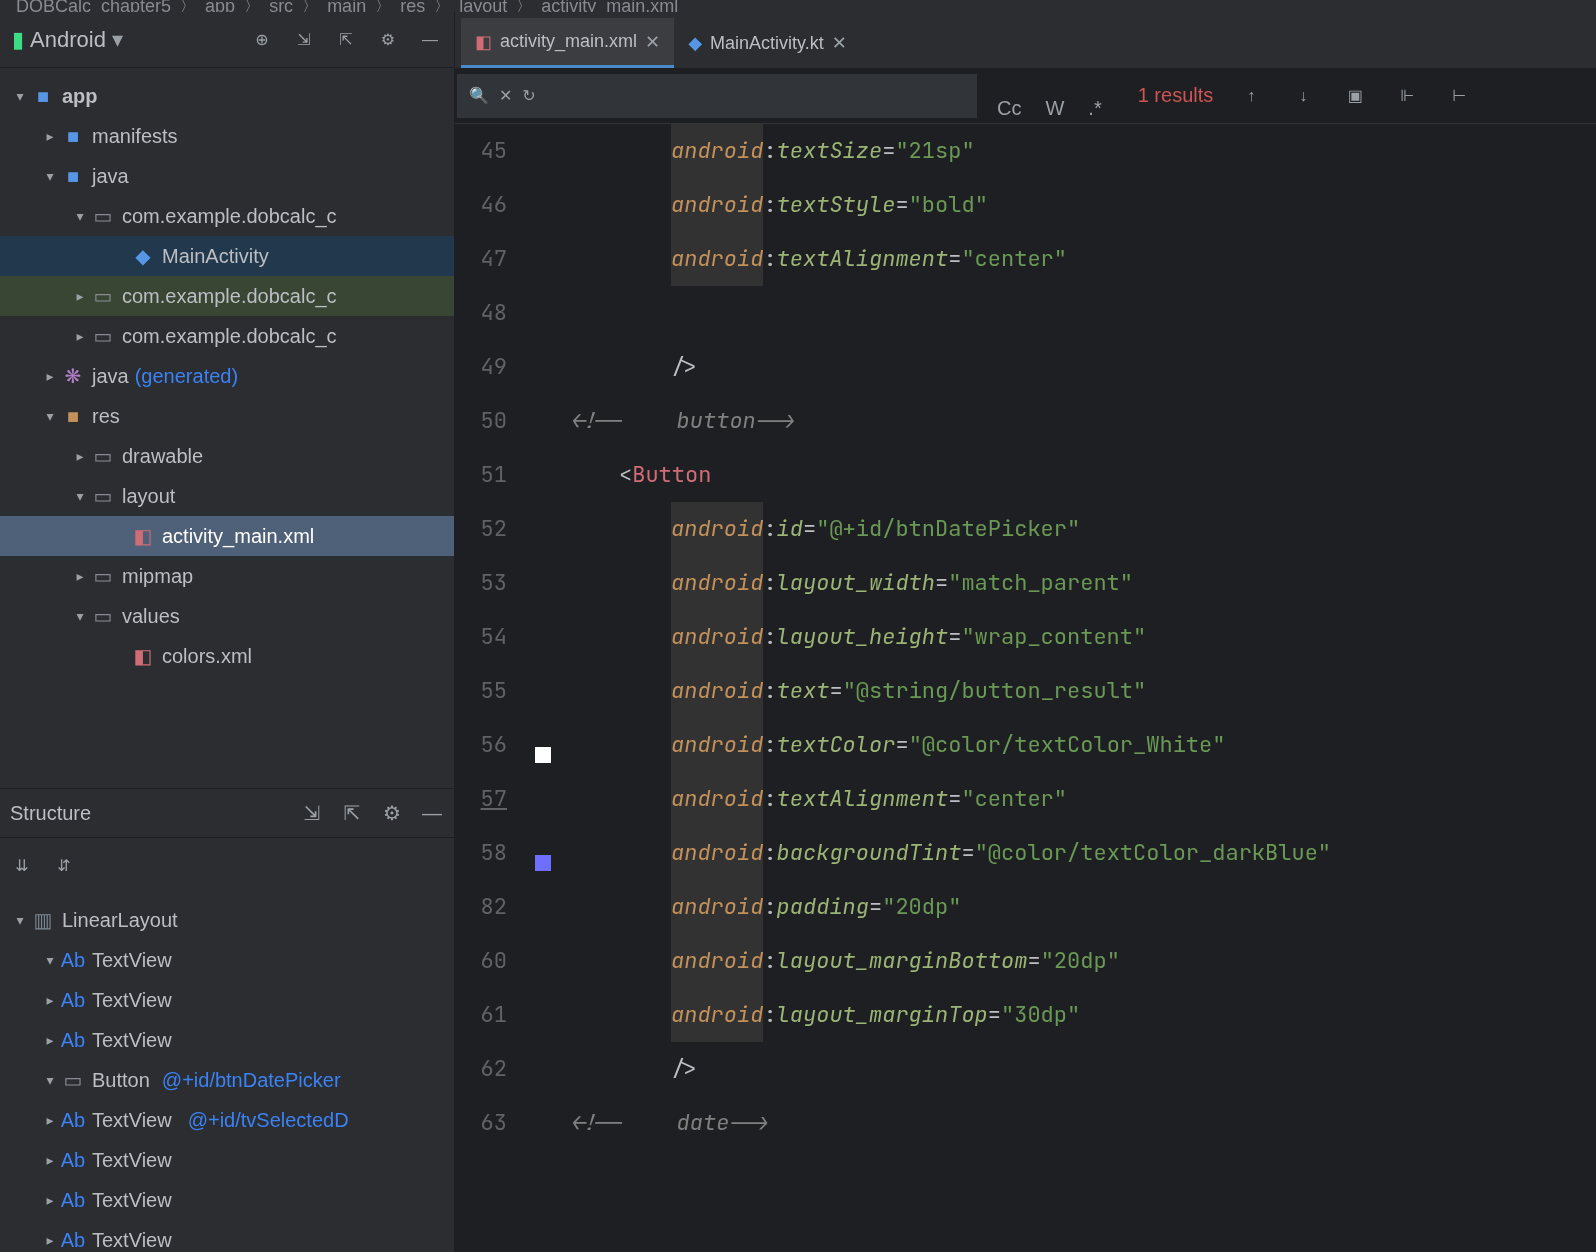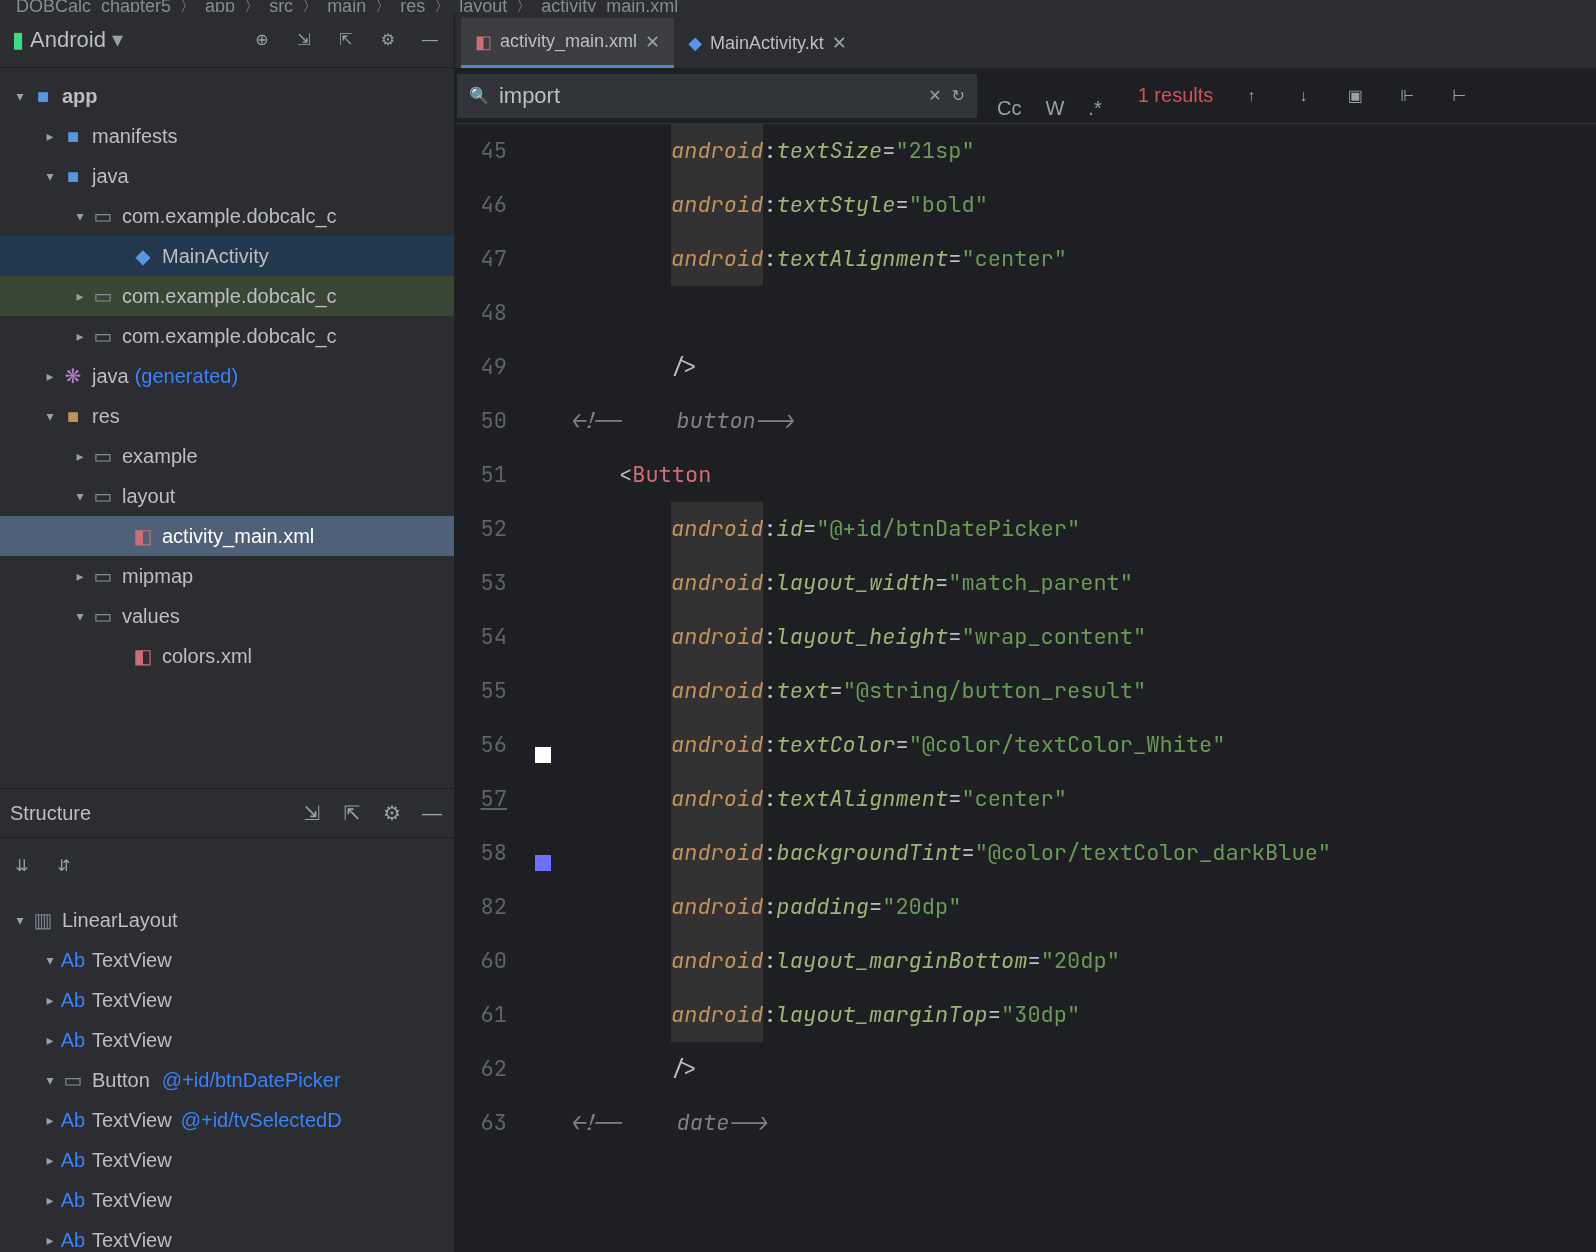--- a/index.html
+++ b/index.html
@@ -260,21 +260,21 @@
         <span class="gen" style="margin-left:6px">(generated)</span>
       </div>
       <div class="tree-row" style="padding-left:40px">
         <span class="chev">▾</span>
         <span class="ticon" style="color:#c3915b">■</span>
         <span>res</span>
       </div>
       <div class="tree-row" style="padding-left:70px">
         <span class="chev">▸</span>
         <span class="ticon folder-gray">▭</span>
-        <span>example</span>
+        <span>drawable</span>
       </div>
       <div class="tree-row" style="padding-left:70px">
         <span class="chev">▾</span>
         <span class="ticon folder-gray">▭</span>
         <span>layout</span>
       </div>
       <div class="tree-row file-sel" style="padding-left:130px">
         <span class="ticon" style="color:#d06c75">◧</span>
         <span>activity_main.xml</span>
       </div>
@@ -329,21 +329,21 @@
       <div class="tree-row" style="padding-left:40px">
         <span class="chev">▾</span>
         <span class="ticon folder-gray">▭</span>
         <span>Button</span>
         <span class="gen" style="margin-left:12px">@+id/btnDatePicker</span>
       </div>
       <div class="tree-row" style="padding-left:40px">
         <span class="chev">▸</span>
         <span class="ticon gen">Ab</span>
         <span>TextView</span>
-        <span class="gen" style="margin-left:9px">@+id/tvSelectedD</span>
+        <span class="gen" style="margin-left:16px">@+id/tvSelectedD</span>
       </div>
       <div class="tree-row" style="padding-left:40px">
         <span class="chev">▸</span>
         <span class="ticon gen">Ab</span>
         <span>TextView</span>
       </div>
       <div class="tree-row" style="padding-left:40px">
         <span class="chev">▸</span>
         <span class="ticon gen">Ab</span>
         <span>TextView</span>
@@ -366,21 +366,20 @@
         <div class="tab">
           <span style="color: rgb(87, 150, 229);">◆</span>
           <span>MainActivity.kt</span>
           <span class="close">✕</span>
         </div>
       </div>
 
     <div class="search-bar-row">
       <div class="search-box">
         <span style="color:#9aa0a6">🔍</span>
-        <input value="import" style="">
         <span style="color:#9aa0a6">✕</span>
         <span style="color:#9aa0a6">↻</span>
       </div>
       <div class="sb-ctrl">
         <span class="sb-text cc">Cc</span>
         <span class="sb-text cc">W</span>
         <span class="sb-text cc">.*</span>
       </div>
       <span class="results-text">1 results</span>
       <div class="nav-icons">

